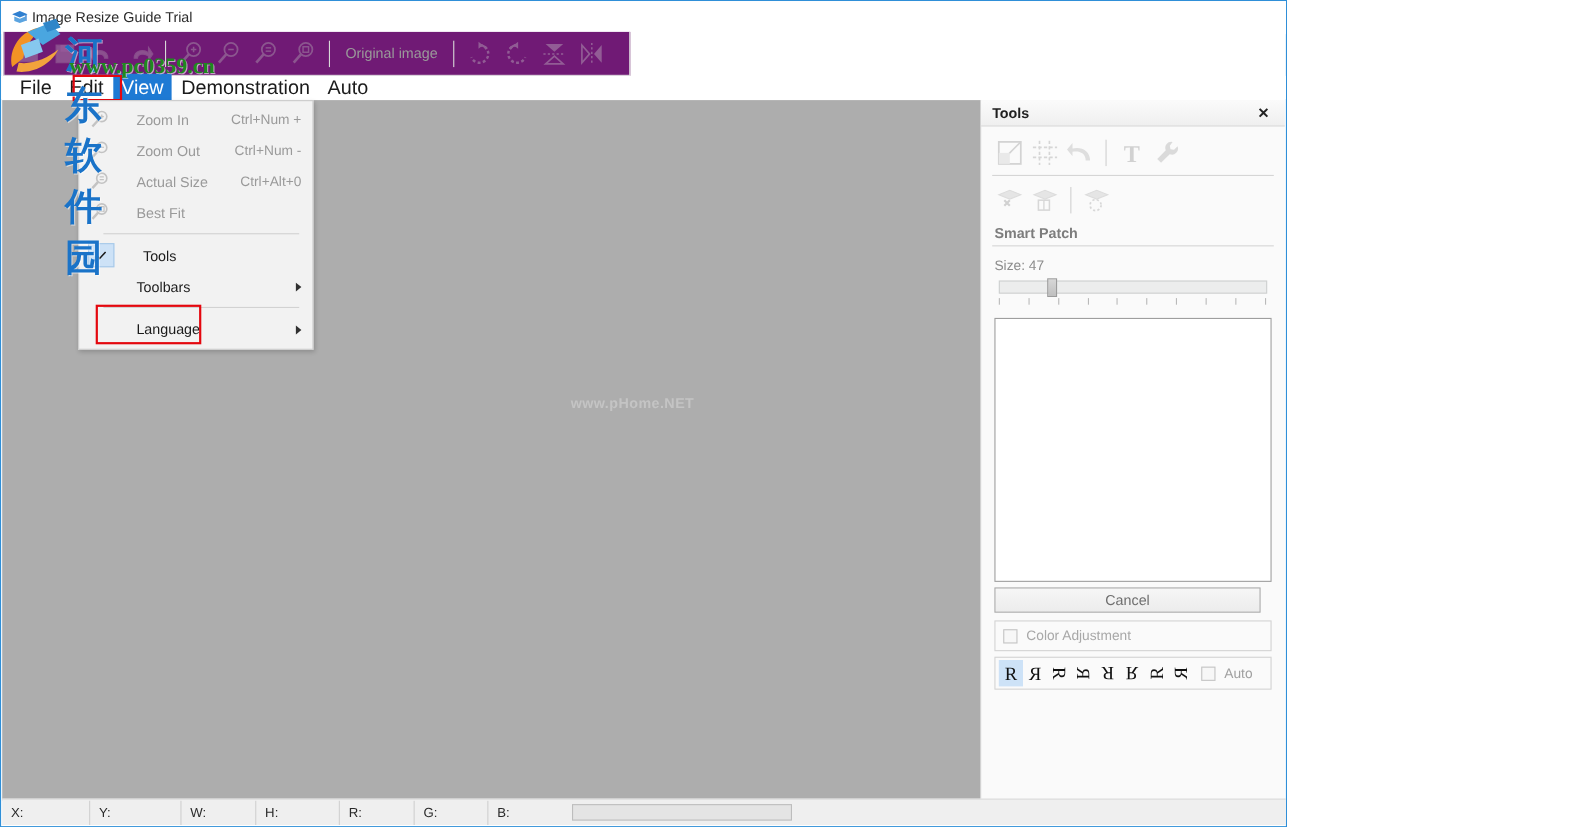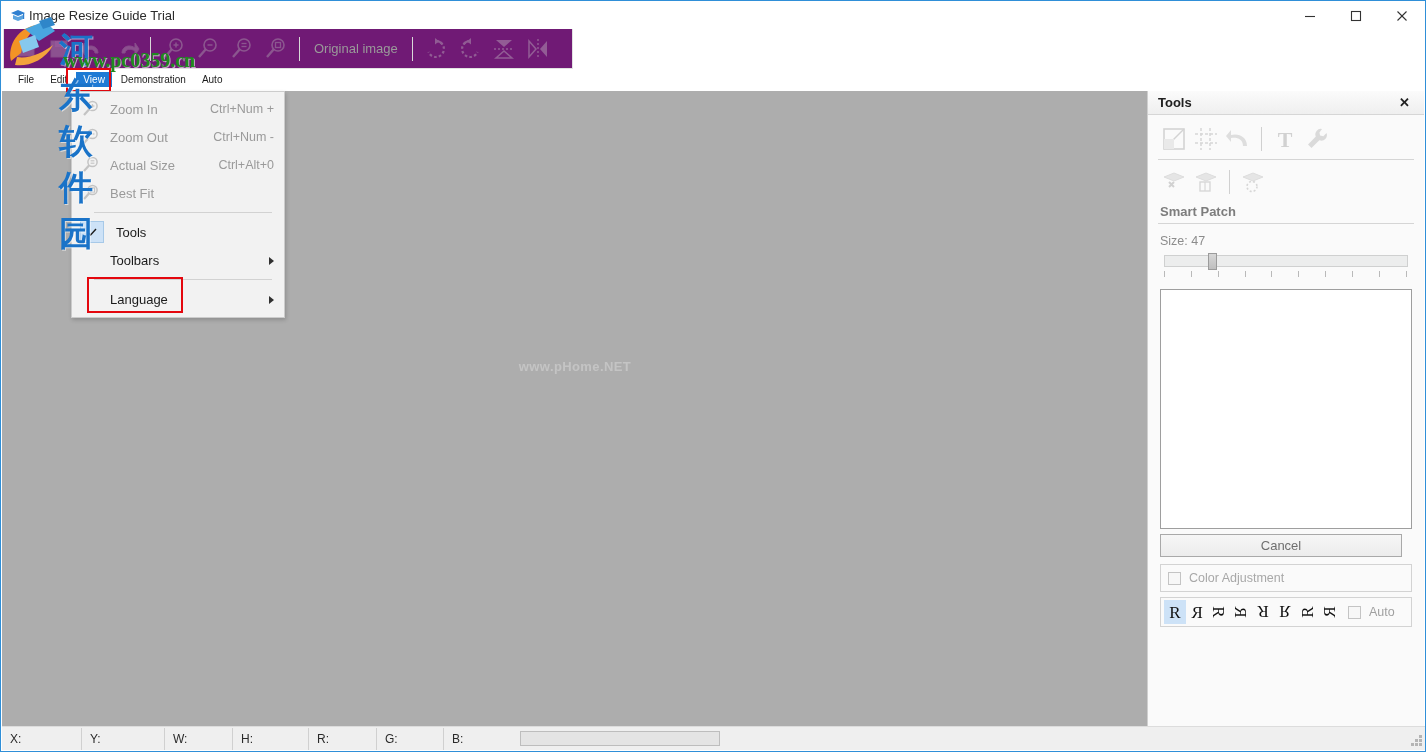--- a/index.html
+++ b/index.html
@@ -5,21 +5,21 @@
   * { box-sizing: border-box; }
   html, body {
     margin: 0; padding: 0;
     width: 1426px; height: 752px;
     overflow: hidden;
     font-family: "Liberation Sans", sans-serif;
     background: #ffffff;
   }
   #app {
     position: relative;
-    width: 1426px; height: 752px;
+    width: 1170px; height: 752px;
     background: #ffffff;
     border: 1px solid #2f8fd8;
     overflow: hidden;
   }
 
   
   .titlebar {
     position: absolute; left: 0; top: 0; width: 1424px; height: 30px;
     background: #ffffff;
     display: flex; align-items: center;
@@ -66,21 +66,21 @@
 
   
   .menubar {
     position: absolute; left: 0; top: 68px; width: 1424px; height: 21px;
     background: #ffffff;
     display: flex; align-items: center;
     padding-left: 10px;
     z-index: 5;
   }
   .menuitem {
-    font-size: 10px; color: #1b1b1b;
+    font-size: 18px; color: #1b1b1b;
     padding: 2px 7px; margin-right: 2px;
     white-space: nowrap;
   }
   .menuitem.active {
     background: #1e7ad4; color: #ffffff;
   }
   .menu-redbox {
     position: absolute; left: 65px; top: 67px;
     width: 45px; height: 24px;
     border: 2px solid #e4070e;
@@ -117,21 +117,21 @@
     height: 28px;
     display: flex; align-items: center;
     padding-left: 0;
     font-size: 13px;
   }
   .ditem .dicon {
     width: 30px; height: 28px;
     display: flex; align-items: center; justify-content: center;
     margin-left: 4px;
   }
-  .ditem .dlabel { flex: 1; padding-left: 4px; }
+  .ditem .dlabel { flex: 1; padding-left: 4px; margin-left: 14px; }
   .ditem .dshort {
     font-size: 12.5px; padding-right: 10px; white-space: nowrap;
   }
   .ditem.disabled .dlabel, .ditem.disabled .dshort { color: #9a9a9a; }
   .ditem.enabled .dlabel { color: #1b1b1b; }
   .ditem .arrow {
     position: absolute; right: 10px; top: 11px;
     width: 0; height: 0;
     border-left: 5px solid #303030;
     border-top: 4px solid transparent;

